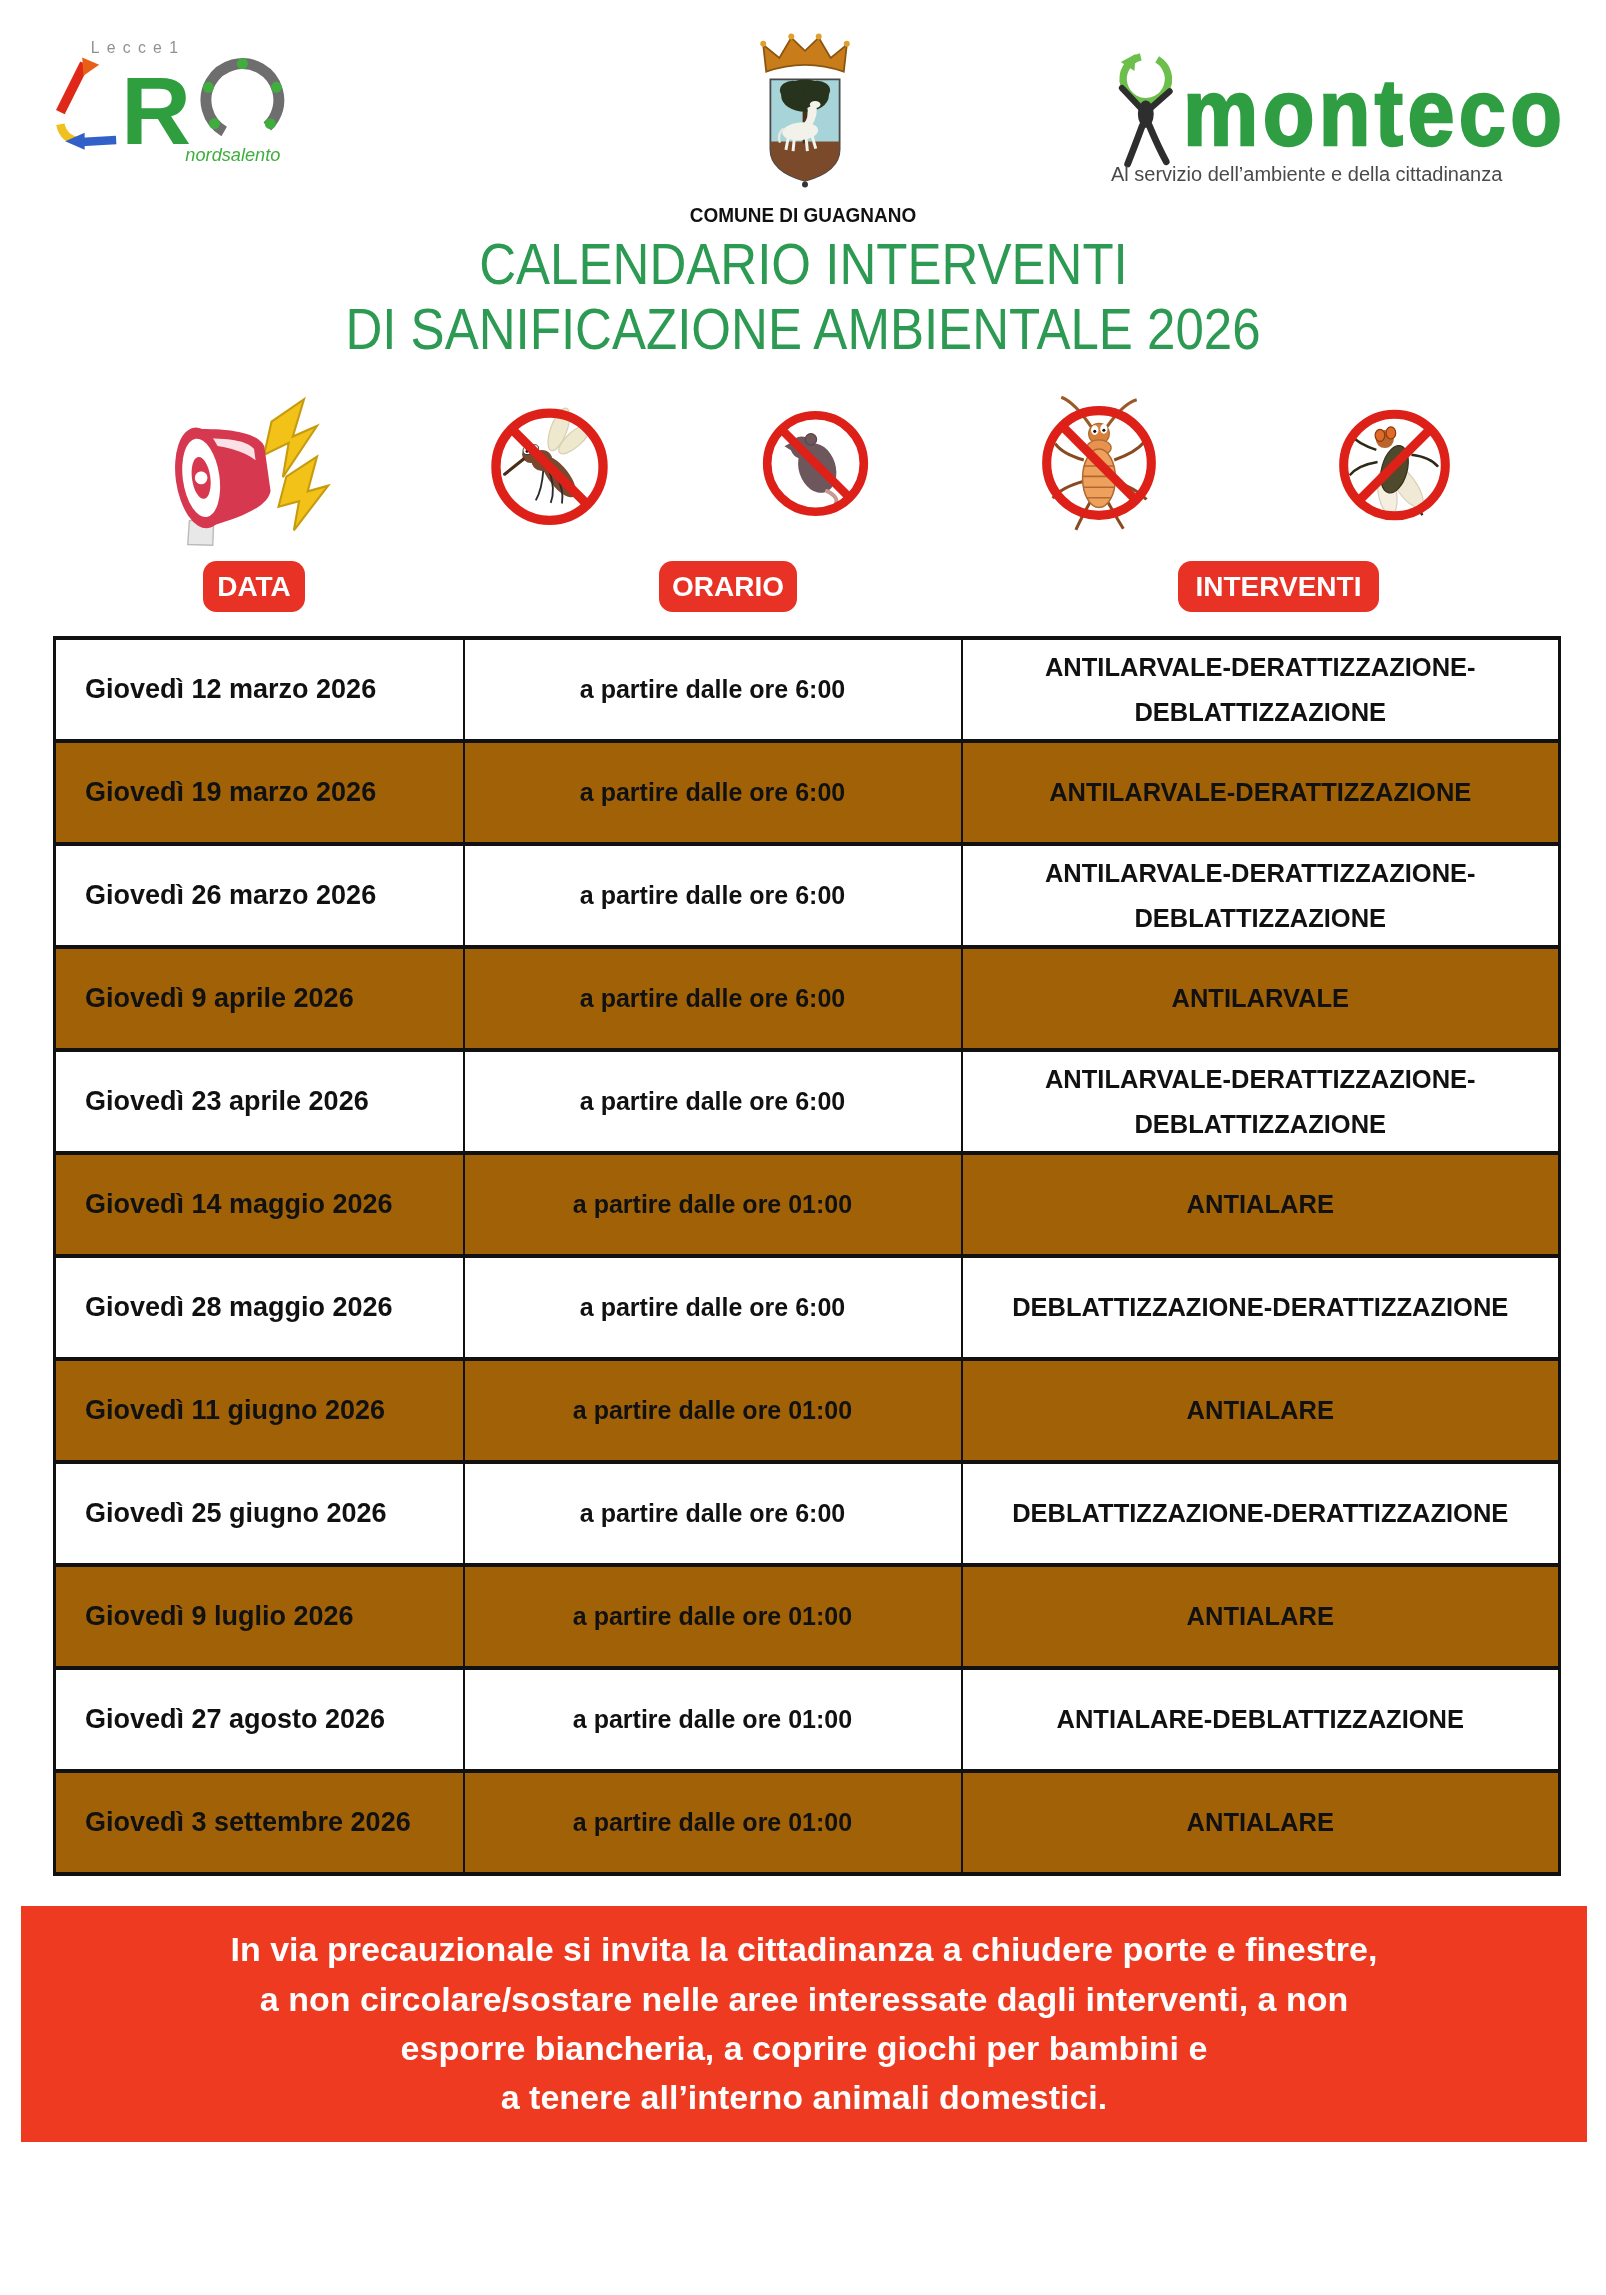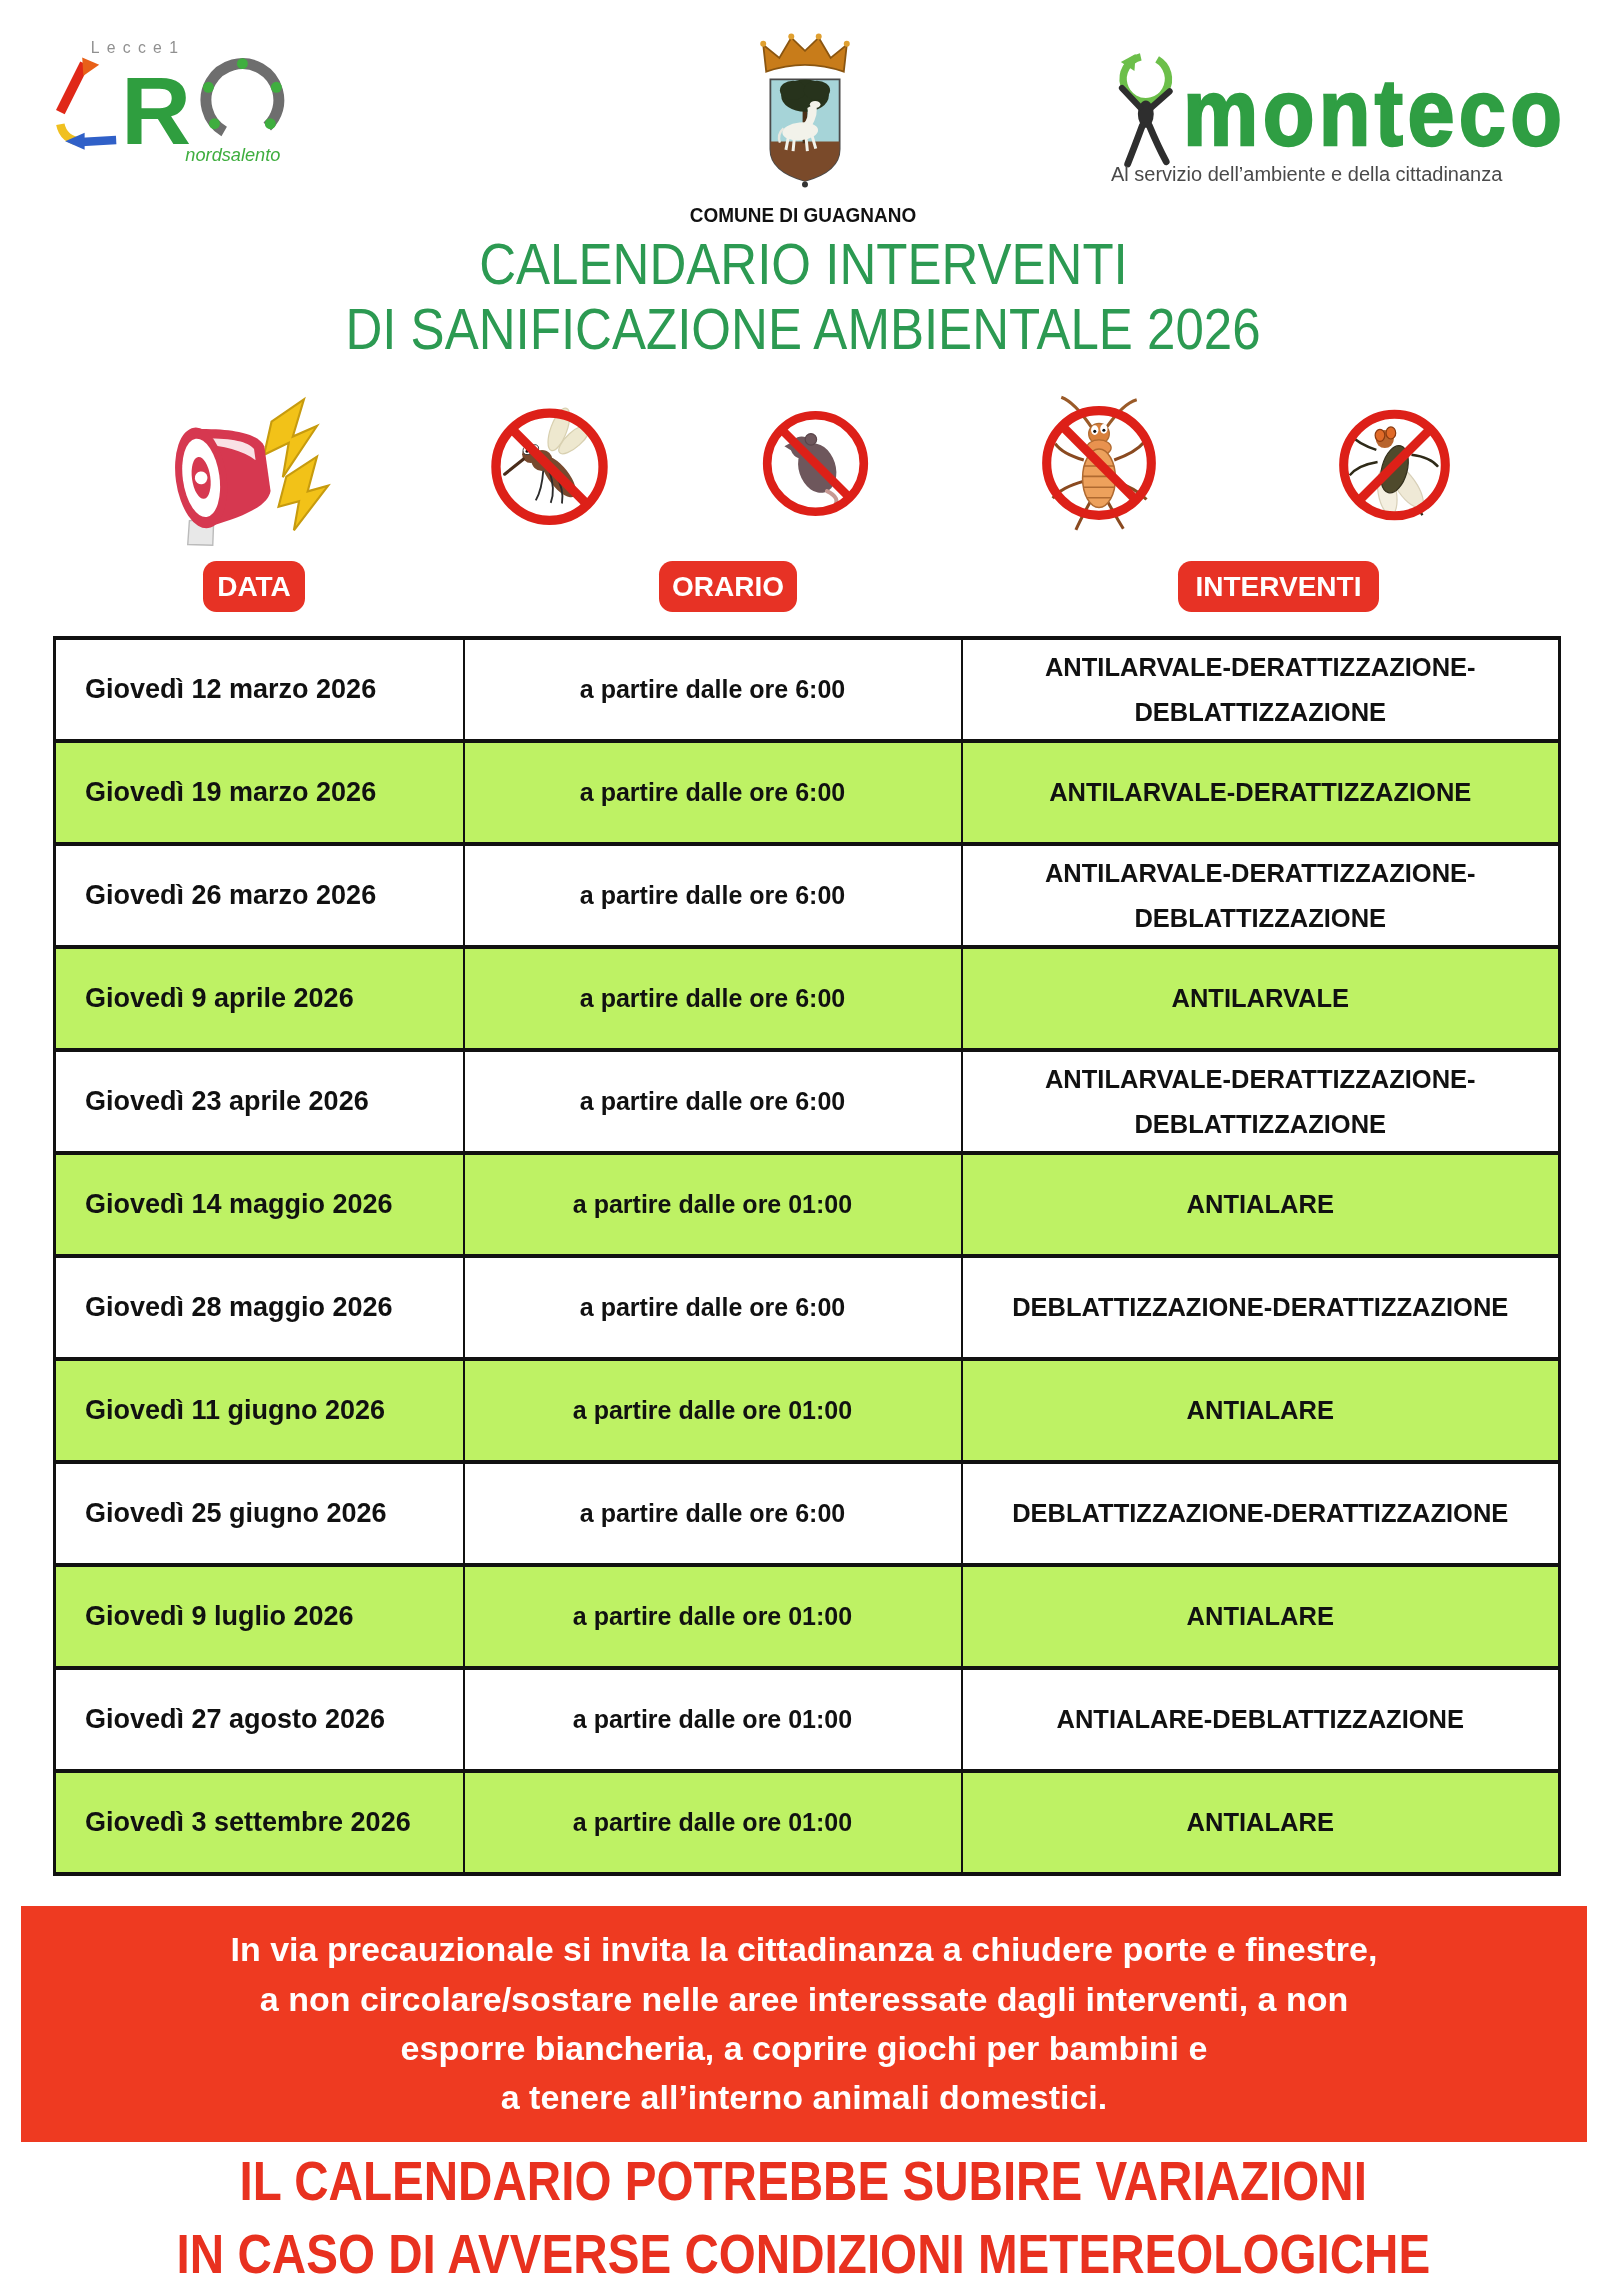--- a/index.html
+++ b/index.html
@@ -45,21 +45,21 @@
   }
   #badge-data { left:203px; top:561px; width:102px; }
   #badge-orario { left:659px; top:561px; width:138px; }
   #badge-interventi { left:1178px; top:561px; width:201px; }
 
   
   #calendar { left:53px; top:636px; }
   table { border-collapse:collapse; table-layout:fixed; width:1504px; border:3.6px solid #111; }
   td { border:2.4px solid #111; border-top-width:4.9px; border-bottom-width:4.9px; vertical-align:middle; background:#fff; }
   tr { height:103px; }
-  tr.green td { background:#bef264;margin-left:25px; }
+  tr.green td { background:#a16207;margin-left:25px; }
   td.cell-date { font-size:27px; font-weight:bold; color:#111; padding-left:29px; text-align:left; }
   td.cell-time { font-size:25px; font-weight:bold; color:#111; text-align:center; }
   td.cell-int  { font-size:25.5px; font-weight:bold; color:#111; text-align:center;
                  padding:0 18px; line-height:1.75; white-space:pre-line; }
 
   
   #warning-box {
     left:21px; top:1906px; width:1566px; height:236px; background:#ee3a21;
     display:flex; align-items:center; justify-content:center;
   }
@@ -303,19 +303,15 @@
     </table>
   </div>
 
   <div id="warning-box" class="abs">
     <div id="warning-text">In via precauzionale si invita la cittadinanza a chiudere porte e finestre,
 a non circolare/sostare nelle aree interessate dagli interventi, a non
 esporre biancheria, a coprire giochi per bambini e
 a tenere all’interno animali domestici.</div>
   </div>
 
-  <div id="footer-notice" class="abs">
-    <div class="fline"><span class="cond">IL CALENDARIO POTREBBE SUBIRE VARIAZIONI</span></div>
-    <div class="fline"><span class="cond">IN CASO DI AVVERSE CONDIZIONI METEREOLOGICHE</span></div>
-  </div>
 
 </div>
 
 
 </body></html>

